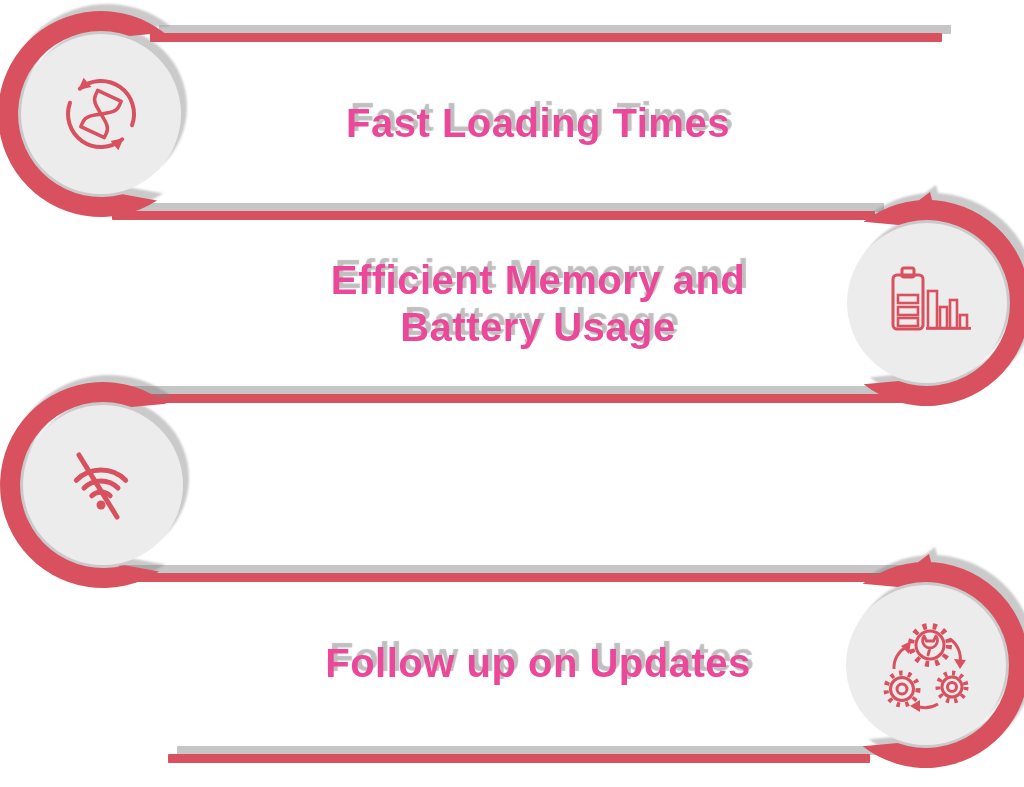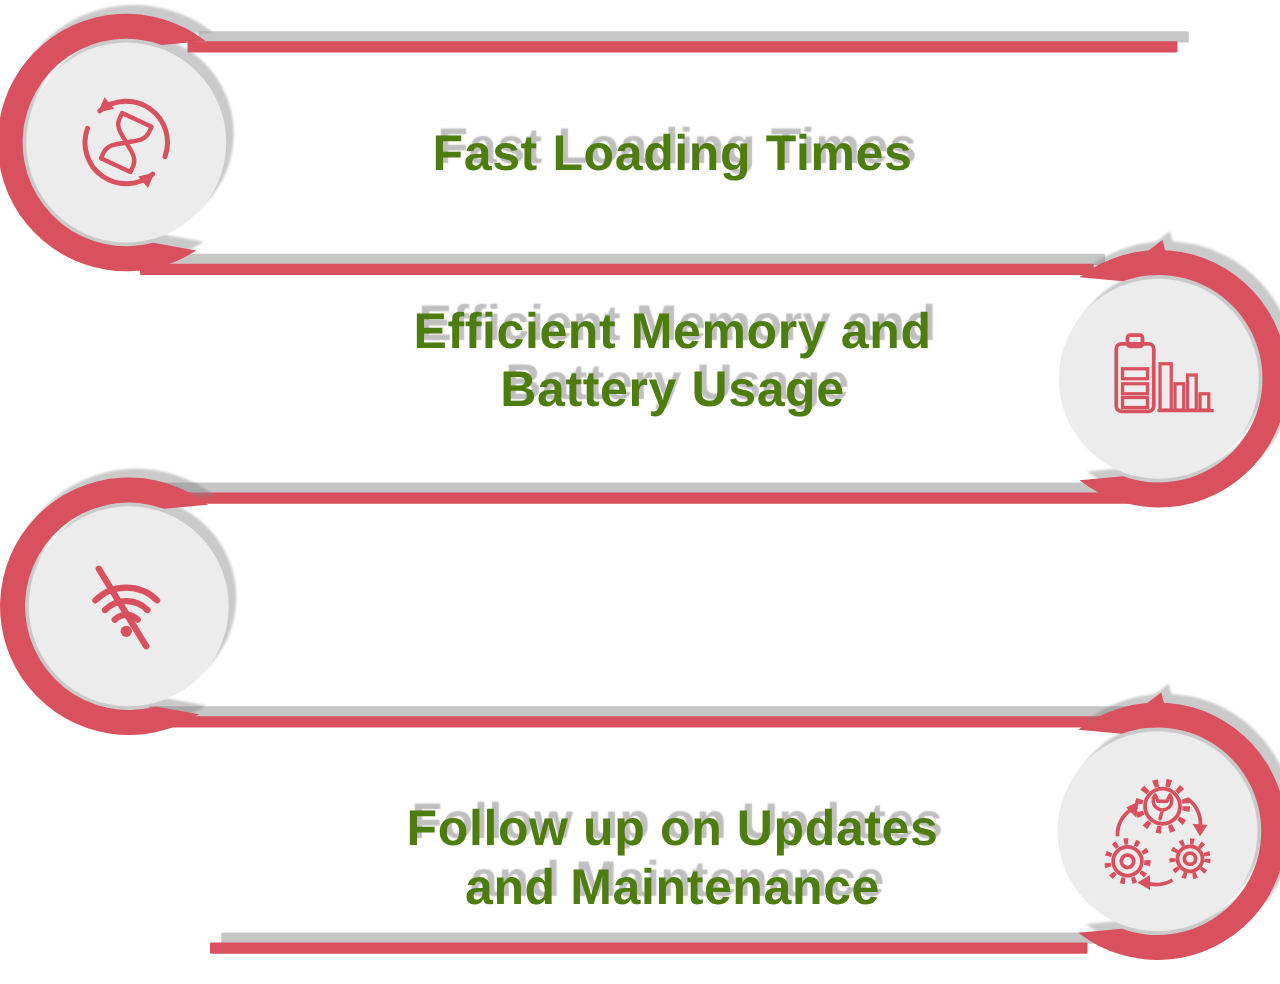--- a/index.html
+++ b/index.html
@@ -5,21 +5,21 @@
   html,body{margin:0;padding:0;background:#ffffff;}
   #stage{position:relative;width:1024px;height:787px;background:#ffffff;overflow:hidden;
          font-family:"Liberation Sans",sans-serif;}
   .connector{position:absolute;height:9px;background:#d9515f;border-radius:1px;
          box-shadow:9px -8px 0 rgba(128,128,128,.45);}
   .node{position:absolute;width:230px;height:230px;
          filter:drop-shadow(6px -7px 1px rgba(128,128,128,.42));}
   .icon{position:absolute;width:96px;height:96px;}
   .title{position:absolute;left:188px;width:700px;text-align:center;
          font-weight:800;font-size:40px;line-height:47px;letter-spacing:.5px;
-         color:#4d7c0f;text-shadow:4px -6px 1px rgba(128,128,128,.5);}
+         color:#ec4899;text-shadow:4px -6px 1px rgba(128,128,128,.5);}
   .title span{display:block;}
   svg .stroke{stroke:#d9515f;fill:none;}
   svg .fill{fill:#d9515f;stroke:none;}
 </style>
 </head>
 <body>
 
 <div id="stage">
 
   <div class="connector" style="left:150px;top:33px;width:792px;"></div>
@@ -94,22 +94,21 @@
     <path class="stroke" stroke-width="3" d="M 60,87 A 26,26 0 0 1 38,89"></path>
     <polygon class="fill" points="32,89 42,83 42,95"></polygon>
     <path class="stroke" stroke-width="3" d="M 16,52 A 24,24 0 0 1 28,30"></path>
     <polygon class="fill" points="33,24 23,29 31,37"></polygon>
   </svg>
 
   <div class="title" style="top:100px;">
     <span>Fast Loading Times</span>
     <span></span>
   </div>
-  <div class="title" style="top:242px;">
+  <div class="title" style="top:257px;">
     <span>Efficient Memory and</span>
     <span>Battery Usage</span>
   </div>
   <div class="title" style="top:640px;">
     <span>Follow up on Updates</span>
-    <span>and Maintenance</span>
   </div>
 
 </div>
 
 </body></html>

